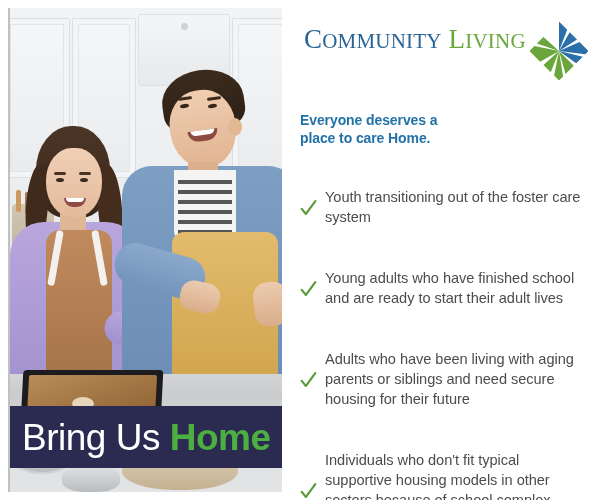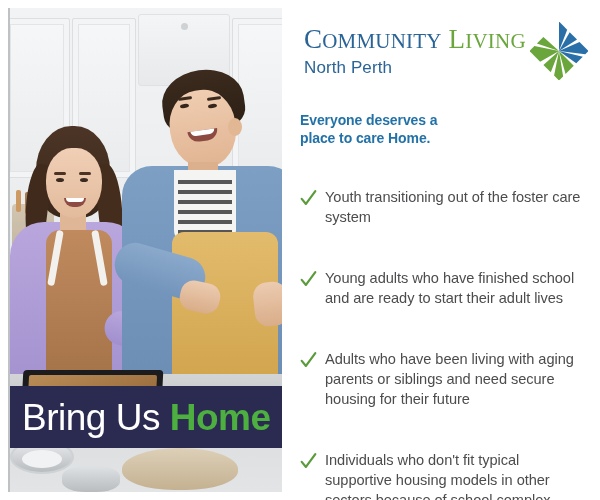--- a/index.html
+++ b/index.html
@@ -236,21 +236,21 @@
   }
   .boy .hand2 {
     position:absolute; left:126px; top:212px; width:34px; height:44px;
     background:linear-gradient(180deg,#eccbb0,#d9ad89); border-radius:14px;
     transform:rotate(-6deg);
   }
 
   
   .banner {
     position:absolute;
-    left:0px; top:378px;
+    left:0px; top:398px;
     width:100%; height:62px;
     background:#2b2b52;
     display:flex; align-items:center;
     padding-left:12px;
     overflow:hidden;
   }
   .banner-text {
     font-size:37px;
     font-weight:400;
     letter-spacing:-0.5px;
@@ -301,21 +301,21 @@
     font-weight:700;
     line-height:1.25;
     letter-spacing:-0.1px;
     margin-bottom:19px;
   }
 
   
   .bullets { list-style:none; }
   .bullet {
     display:flex;
-    align-items:flex-start;
+    align-items:center;
     margin-bottom:14px;
     margin-top:41px;
   }
   .check {
     flex:0 0 auto;
     width:17px; height:18px;
     margin-right:8px;
     margin-top:1px;
   }
   .bullet-text {
@@ -395,21 +395,20 @@
         </span>
       </div>
     </div>
   </div>
 
   <div class="panel">
 
     <div class="logo">
       <div class="logo-words">
         <div class="logo-line1"><span class="lw-blue">C</span><span class="lw-blue lw-small">OMMUNITY</span> <span class="lw-green">L</span><span class="lw-green lw-small">IVING</span></div>
-        <div class="logo-line2">North Perth</div>
       </div>
       <svg class="logo-mark" viewBox="0 0 100 100">
         <g transform="rotate(45 50 50)">
           <rect x="14" y="14" width="72" height="72" fill="#ffffff"></rect>
 
           <g fill="#2a6fa8">
             <polygon points="50,50 14,14 34,14"></polygon>
             <polygon points="50,50 40,14 58,14"></polygon>
             <polygon points="50,50 64,14 86,14 86,22"></polygon>
             <polygon points="50,50 86,28 86,44"></polygon>

